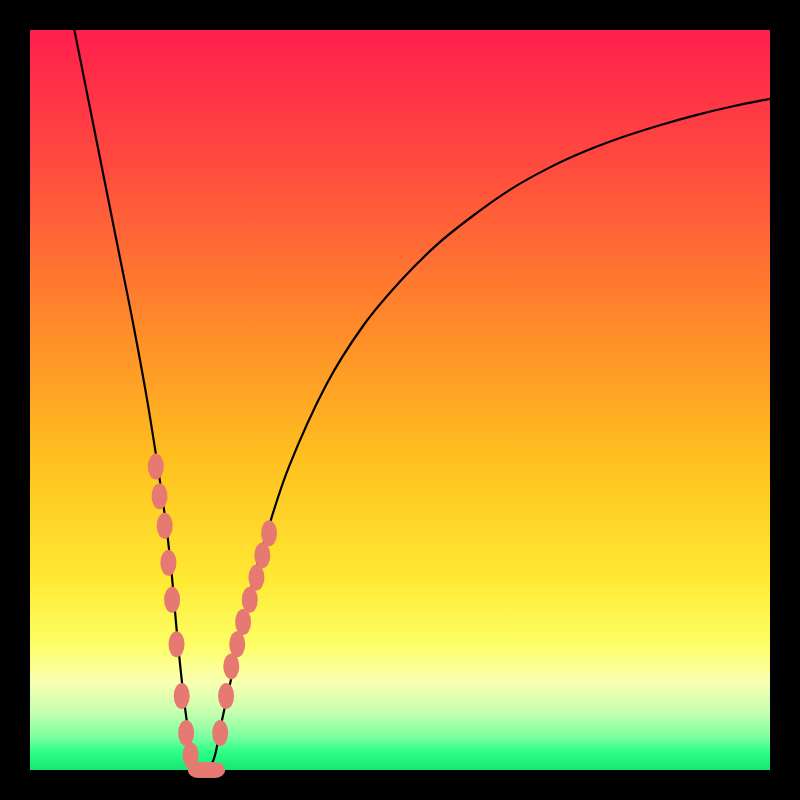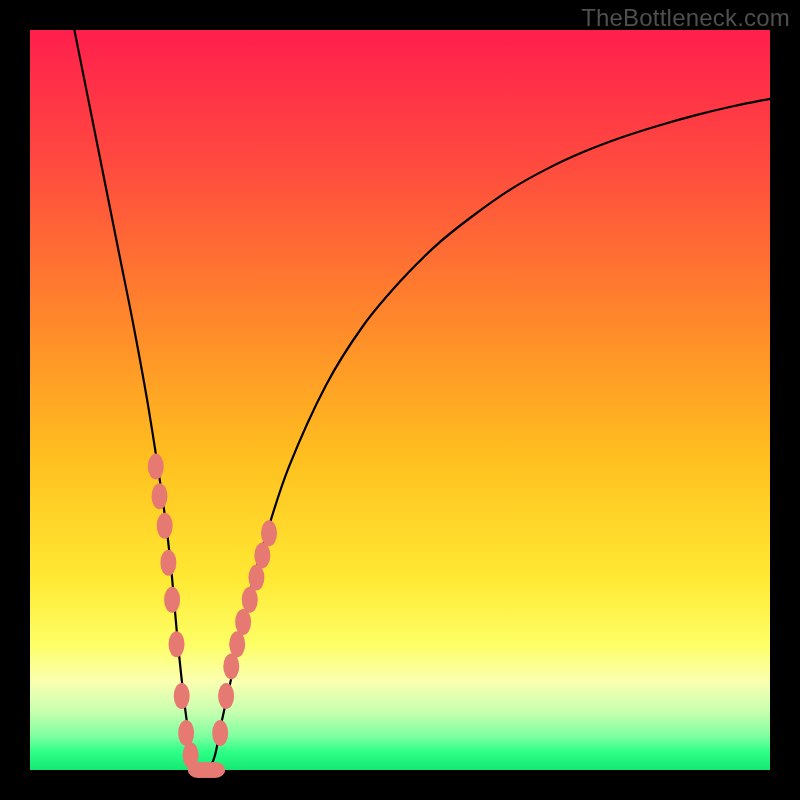--- a/index.html
+++ b/index.html
@@ -90,14 +90,13 @@
         <ellipse cx="226.44" cy="547.6" rx="8" ry="13" fill="#e67a72"></ellipse>
         <ellipse cx="232.36" cy="525.4" rx="8" ry="13" fill="#e67a72"></ellipse>
         <ellipse cx="239.01999999999995" cy="503.2" rx="8" ry="13" fill="#e67a72"></ellipse>
         <ellipse cx="168.72" cy="740" rx="11" ry="8" fill="#e67a72"></ellipse>
         <ellipse cx="173.89999999999998" cy="740" rx="11" ry="8" fill="#e67a72"></ellipse>
         <ellipse cx="179.07999999999998" cy="740" rx="11" ry="8" fill="#e67a72"></ellipse>
         <ellipse cx="184.26" cy="740" rx="11" ry="8" fill="#e67a72"></ellipse>
       </g>
   </svg>
 
-  <div class="watermark">TheBottleneck.com</div>
 </div>
 
 </body></html>

